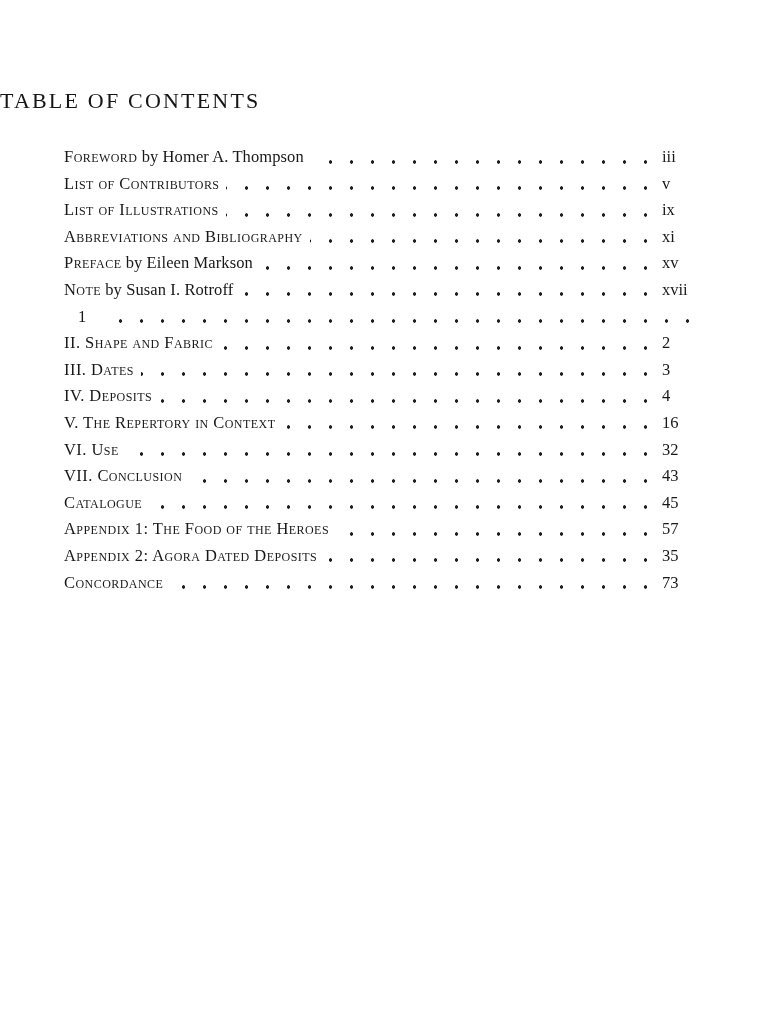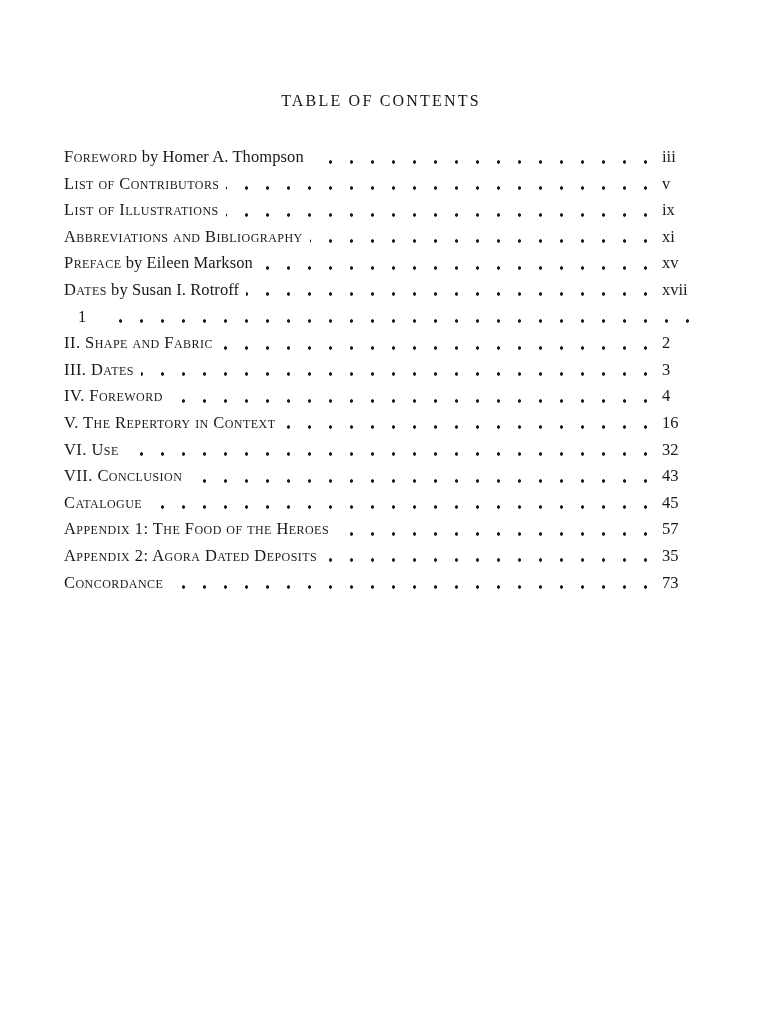--- a/index.html
+++ b/index.html
@@ -13,22 +13,22 @@
     -webkit-font-smoothing: antialiased;
   }
   .page {
     position: relative;
     width: 762px; height: 1024px;
     background: #ffffff;
     overflow: hidden;
   }
   .doc-title {
     margin-top: 87px;
-    text-align: center;
-    font-size: 16px;
+    text-align: left;
+    font-size: 22px;
     font-weight: 400;
     letter-spacing: 2.2px;
     line-height: 28px;
     color: #151515;
   }
   .toc {
     margin: 29px 62px 0 64px; 
   }
   .toc-row {
     position: relative;
@@ -104,21 +104,21 @@
     </div>
 
     <div class="toc-row">
       <span class="dots"></span>
       <span class="toc-label"><span class="sc">Preface</span><span class="reg"> by Eileen Markson</span></span>
       <span class="toc-page">xv</span>
     </div>
 
     <div class="toc-row">
       <span class="dots"></span>
-      <span class="toc-label"><span class="sc">Dates</span><span class="reg"> by Susan I. Rotroff</span></span>
+      <span class="toc-label"><span class="sc">Note</span><span class="reg"> by Susan I. Rotroff</span></span>
       <span class="toc-page">xvii</span>
     </div>
 
     <div class="toc-row">
       <span class="dots"></span>
       <span class="toc-page">1</span>
     </div>
 
     <div class="toc-row">
       <span class="dots"></span>
@@ -127,21 +127,21 @@
     </div>
 
     <div class="toc-row">
       <span class="dots"></span>
       <span class="toc-label"><span class="sc">III. Dates</span><span class="reg"></span></span>
       <span class="toc-page">3</span>
     </div>
 
     <div class="toc-row">
       <span class="dots"></span>
-      <span class="toc-label"><span class="sc">IV. Foreword</span><span class="reg"></span></span>
+      <span class="toc-label"><span class="sc">IV. Deposits</span><span class="reg"></span></span>
       <span class="toc-page">4</span>
     </div>
 
     <div class="toc-row">
       <span class="dots"></span>
       <span class="toc-label"><span class="sc">V. The Repertory in Context</span><span class="reg"></span></span>
       <span class="toc-page">16</span>
     </div>
 
     <div class="toc-row">

